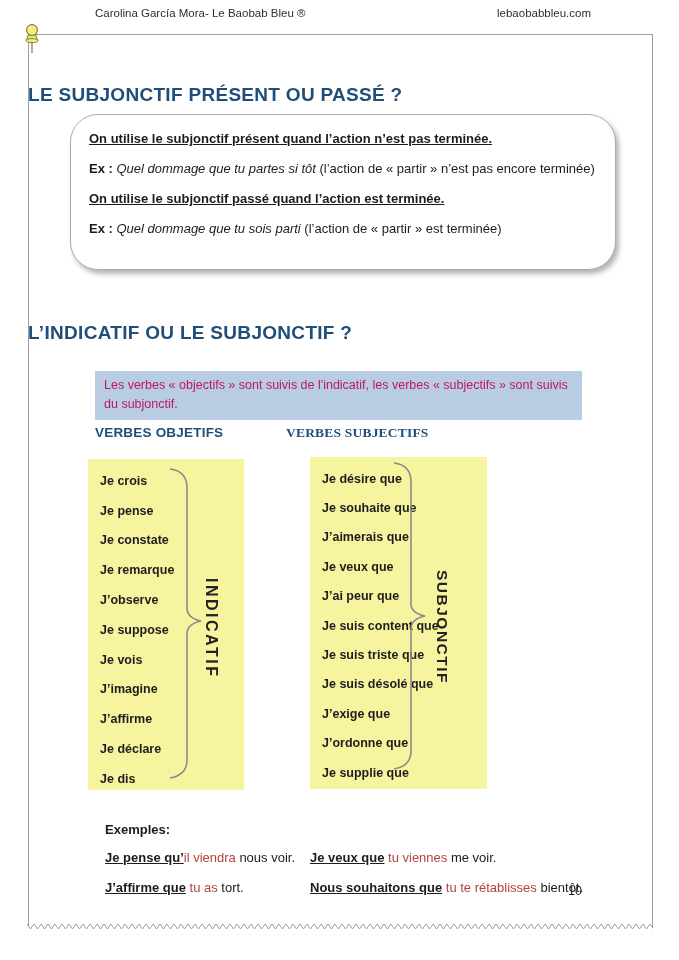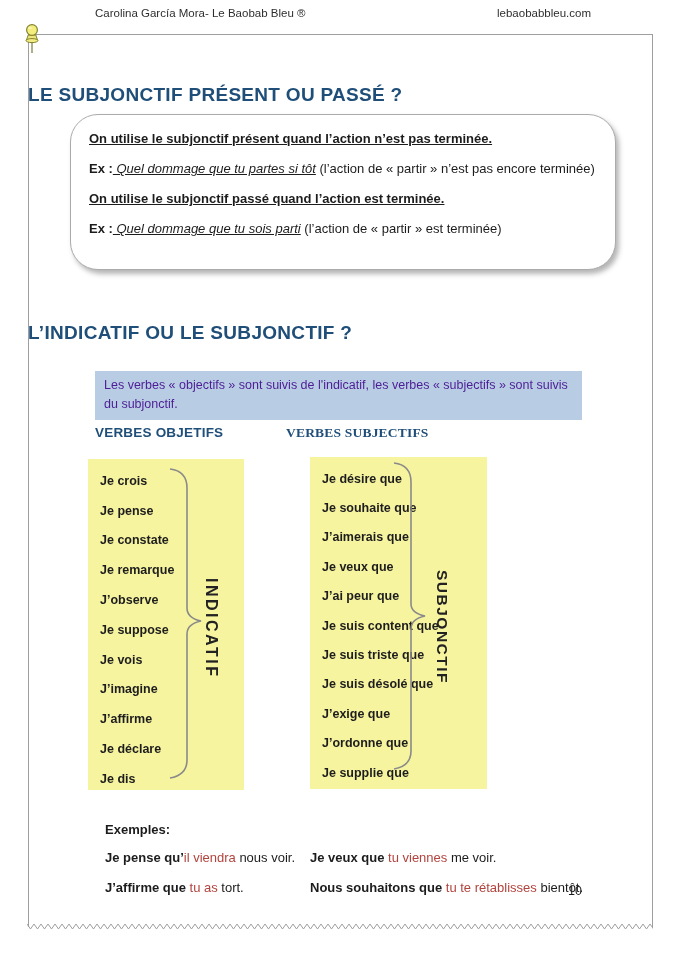--- a/index.html
+++ b/index.html
@@ -45,30 +45,30 @@
     border:1.6px solid #ababab;border-radius:28px;
     background:#ffffff;
     box-shadow:3px 4px 5px rgba(90,90,90,.45);
     box-sizing:border-box;
     padding:15px 18px 0 18px;
     font-size:13px;
   }
   .rule-line{margin-bottom:13px;line-height:17px;white-space:nowrap;}
   .rule{font-weight:700;text-decoration:underline;}
   .ex-label{font-weight:700;}
-  .ex-italic{font-style:italic;text-decoration:underline;}
+  .ex-italic{font-style:italic;}
 
   
   #introbox{
     left:95px;top:371px;width:487px;
     background:#b8cce4;
     box-sizing:border-box;
     padding:5px 9px 6px 9px;
     font-size:12.5px;line-height:1.5;
-    color:#4c1d95;
+    color:#be185d;
   }
 
   
   .col-head{
     top:425px;font-size:13.5px;font-weight:700;color:#1f4e79;
     white-space:nowrap;letter-spacing:.2px;
   }
   #col-head-left{left:95px;}
   #col-head-right{left:286px;font-family:Liberation Serif, serif;}
 
@@ -96,21 +96,21 @@
   #label-indicatif{left:202px;top:578px;}
   #label-subjonctif{left:433px;top:570px;font-size:15.5px;letter-spacing:1.5px;}
 
   
   #ex-heading{left:105px;top:822px;font-size:13px;font-weight:700;}
   .ex-item{top:0;font-size:13px;white-space:nowrap;}
   .ex-row1{top:850px;}
   .ex-row2{top:880px;}
   .ex-col1{left:105px;}
   .ex-col2{left:310px;}
-  .ex-u{font-weight:600;}
+  .ex-u{font-weight:600;text-decoration:underline;}
   .ex-red{color:#b2433d;}
 
   #page-num{left:568px;top:884px;font-size:12.5px;color:#1c1c1c;}
 </style>
 </head>
 <body>
 
 <div id="page">
 
   <div id="hdr-left" class="abs hdr">Carolina García Mora- Le Baobab Bleu ®</div>

